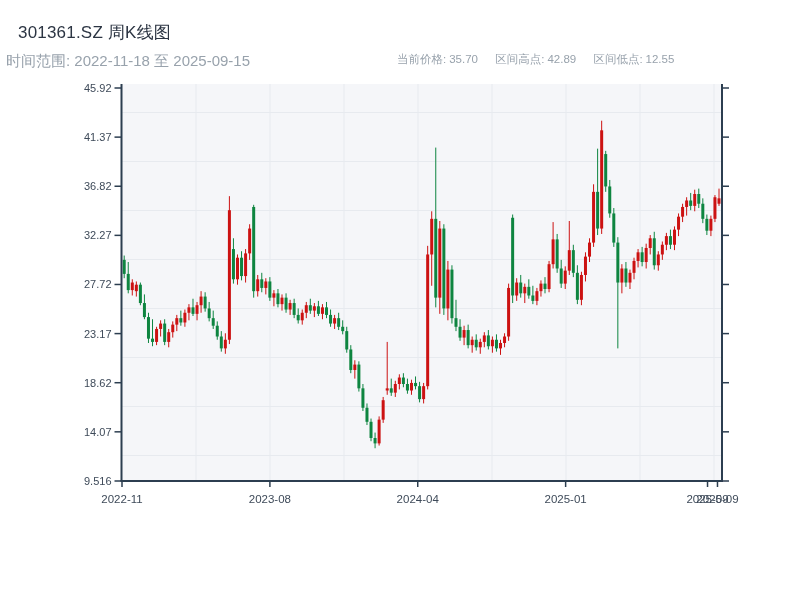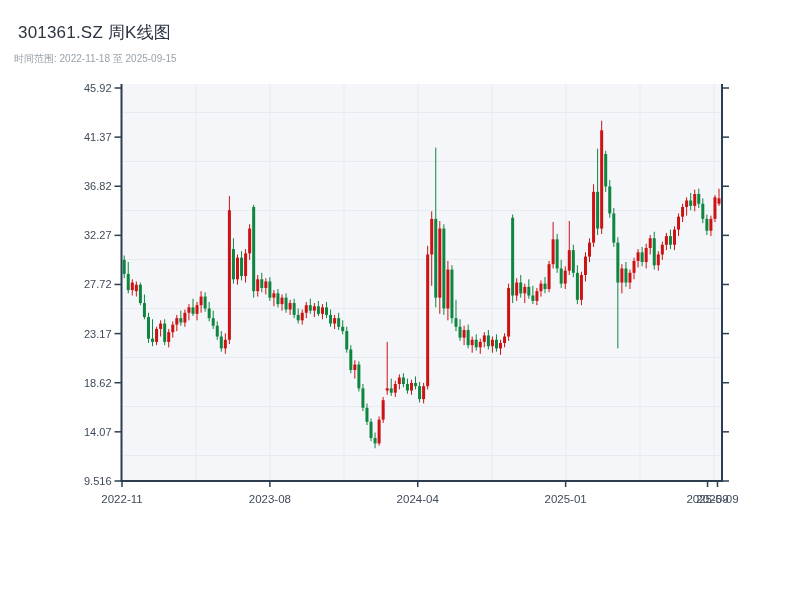--- a/index.html
+++ b/index.html
@@ -1,31 +1,36 @@
 <!DOCTYPE html>
 <html><head>
 <meta charset="utf-8">
 <style>
   html,body{margin:0;padding:0;background:#ffffff;}
   .page{position:relative;width:800px;height:600px;background:#ffffff;overflow:hidden;
         font-family:"Liberation Sans","DejaVu Sans",sans-serif;text-align:right;}
   .title{position:absolute;left:18px;top:21px;font-size:17px;font-weight:500;color:#2c3543;letter-spacing:.2px;}
-  .subtitle{position:absolute;left:14px;top:52px;font-size:10px;color:#98a2ac;}
+  .subtitle{position:absolute;left:6px;top:52px;font-size:15px;color:#98a2ac;}
   .stats{position:absolute;left:397px;top:52px;font-size:11.5px;color:#98a2ac;white-space:nowrap;}
   .stats .pair{margin-right:14px;}
   .stats .val{margin-left:3px;}
   svg.chart{position:absolute;left:0;top:0;}
   svg text{font-family:"Liberation Sans","DejaVu Sans",sans-serif;}
 </style>
 </head>
 <body>
 
 <div class="page">
   <div class="title">301361.SZ 周K线图</div>
   <div class="subtitle">时间范围: 2022-11-18 至 2025-09-15</div>
+  <div class="stats">
+    <span class="pair"><span>当前价格:</span><span class="val">35.70</span></span>
+    <span class="pair"><span>区间高点:</span><span class="val">42.89</span></span>
+    <span class="pair"><span>区间低点:</span><span class="val">12.55</span></span>
+  </div>
   <svg id="chart" class="chart" width="800" height="600" viewBox="0 0 800 600" aria-label="weekly candlestick chart">
       <rect x="121.5" y="84" width="600.5" height="397" fill="#f5f6f9"></rect>
       <line x1="196" y1="84" x2="196" y2="481" stroke="#e7eaef" stroke-width="1"></line>
       <line x1="270" y1="84" x2="270" y2="481" stroke="#e7eaef" stroke-width="1"></line>
       <line x1="344" y1="84" x2="344" y2="481" stroke="#e7eaef" stroke-width="1"></line>
       <line x1="418" y1="84" x2="418" y2="481" stroke="#e7eaef" stroke-width="1"></line>
       <line x1="492" y1="84" x2="492" y2="481" stroke="#e7eaef" stroke-width="1"></line>
       <line x1="566" y1="84" x2="566" y2="481" stroke="#e7eaef" stroke-width="1"></line>
       <line x1="640" y1="84" x2="640" y2="481" stroke="#e7eaef" stroke-width="1"></line>
       <line x1="714" y1="84" x2="714" y2="481" stroke="#e7eaef" stroke-width="1"></line>

